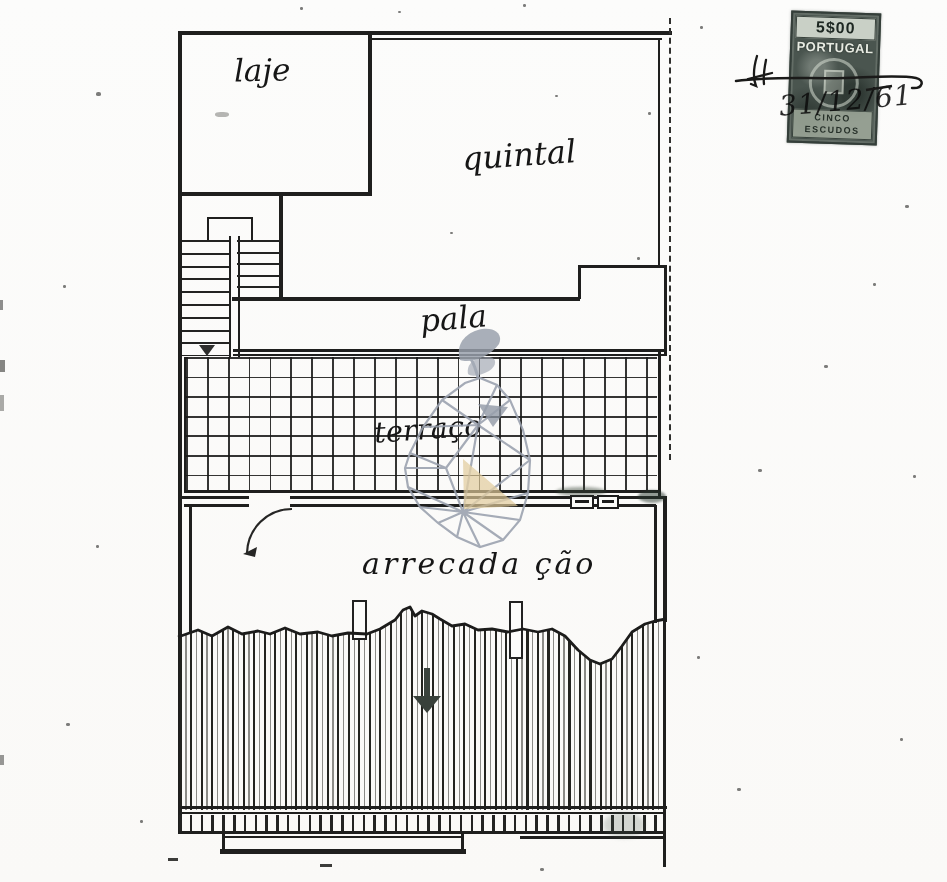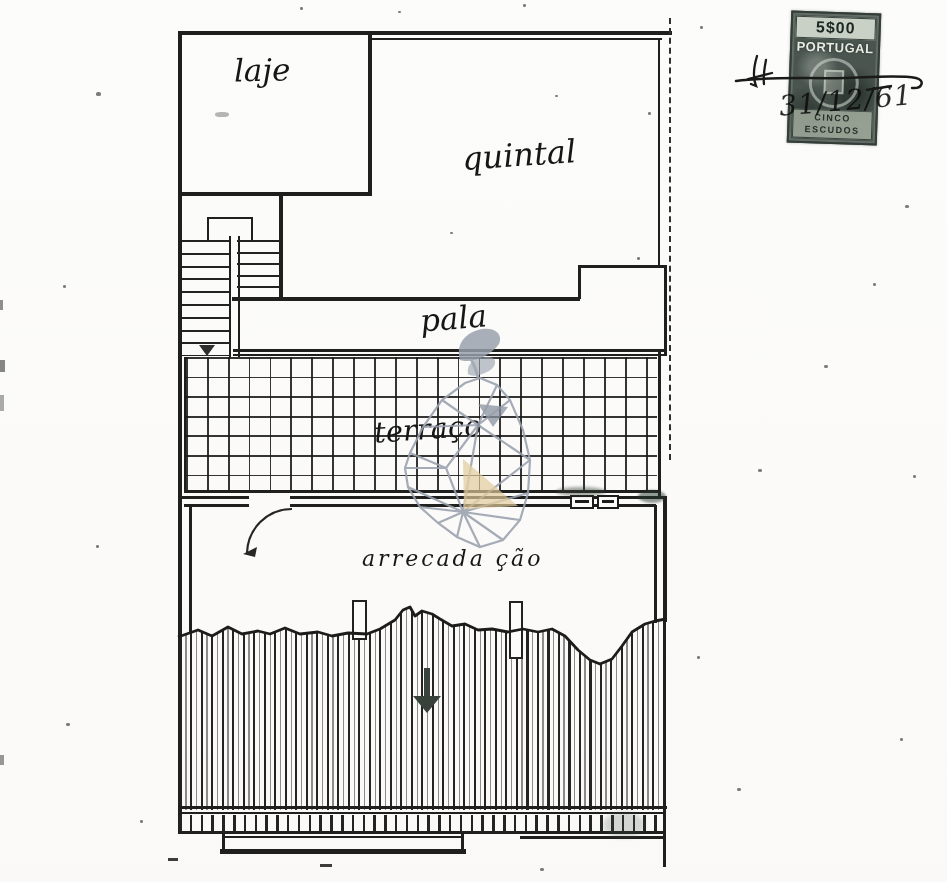--- a/index.html
+++ b/index.html
@@ -123,21 +123,21 @@
   <svg class="svgabs" width="947" height="882" viewBox="0 0 947 882">
     <path d="M 292 509 A 45 45 0 0 0 247 553" fill="none" stroke="#262625" stroke-width="2.2"></path>
     <polygon points="243,554 257,547 255,557" fill="#262625"></polygon>
     <path fill="none" stroke="#1c1c1b" stroke-width="2.8" stroke-linejoin="round" d="M178,637 L198,630 L212,636 L228,627 L242,634 L258,631 L270,634 L285,628 L300,634 L318,632 L332,636 L348,633 L367,634 L380,629 L395,620 L403,610 L410,607 L415,616 L422,611 L432,614 L440,619 L452,626 L465,624 L478,630 L492,629 L508,632 L523,629 L538,632 L552,629 L565,636 L578,650 L590,660 L600,664 L612,659 L622,646 L632,632 L645,624 L655,621 L666,619"></path>
   </svg>
 
   <div class="lbl" style="left:234px;top:52px;font-size:31px;transform:rotate(-1deg);">laje</div>
   <div class="lbl" style="left:462px;top:136px;font-size:32px;transform:rotate(-4deg);">quintal</div>
   <div class="lbl" style="left:420px;top:300px;font-size:31px;transform:rotate(-5deg);">pala</div>
   <div class="lbl" style="left:374px;top:412px;font-size:29px;transform:rotate(-4deg);">terraço</div>
-  <div class="lbl" style="left:362px;top:546px;font-size:22px;letter-spacing:3px;">arrecada ção</div>
+  <div class="lbl" style="left:362px;top:546px;font-size:30px;letter-spacing:3px;">arrecada ção</div>
 
   <svg class="svgabs" width="947" height="882" viewBox="0 0 947 882" style="opacity:.88;">
     <g stroke="#9aa1ae" stroke-width="2.2" fill="none">
       <path d="M480,378 L465,383 L442,400 L423,427 L410,453 L405,468 L408,487 L420,507 L438,523 L457,537 L480,547 L503,540 L520,520 L528,493 L530,460 L523,430 L510,400 L497,385 Z"></path>
       <path d="M442,400 L478,425 M423,427 L478,425 M478,425 L510,400 M478,425 L530,460 M478,425 L463,512 M497,385 L478,425"></path>
       <path d="M410,453 L446,468 M446,468 L478,425 M446,468 L463,512 M405,468 L446,468"></path>
       <path d="M463,512 L408,487 M463,512 L420,507 M463,512 L438,523 M463,512 L457,537 M463,512 L480,547 M463,512 L503,540 M463,512 L520,520 M463,512 L528,493 M463,512 L530,460"></path>
     </g>
     <path d="M478,378 C476,370 474,364 471,359" stroke="#9aa1ae" stroke-width="3" fill="none"></path>
     <path fill="#99a0ac" opacity=".95" d="M460,360 C455,344 466,332 482,329 C496,327 503,335 499,344 C490,357 470,364 460,360 Z"></path>

